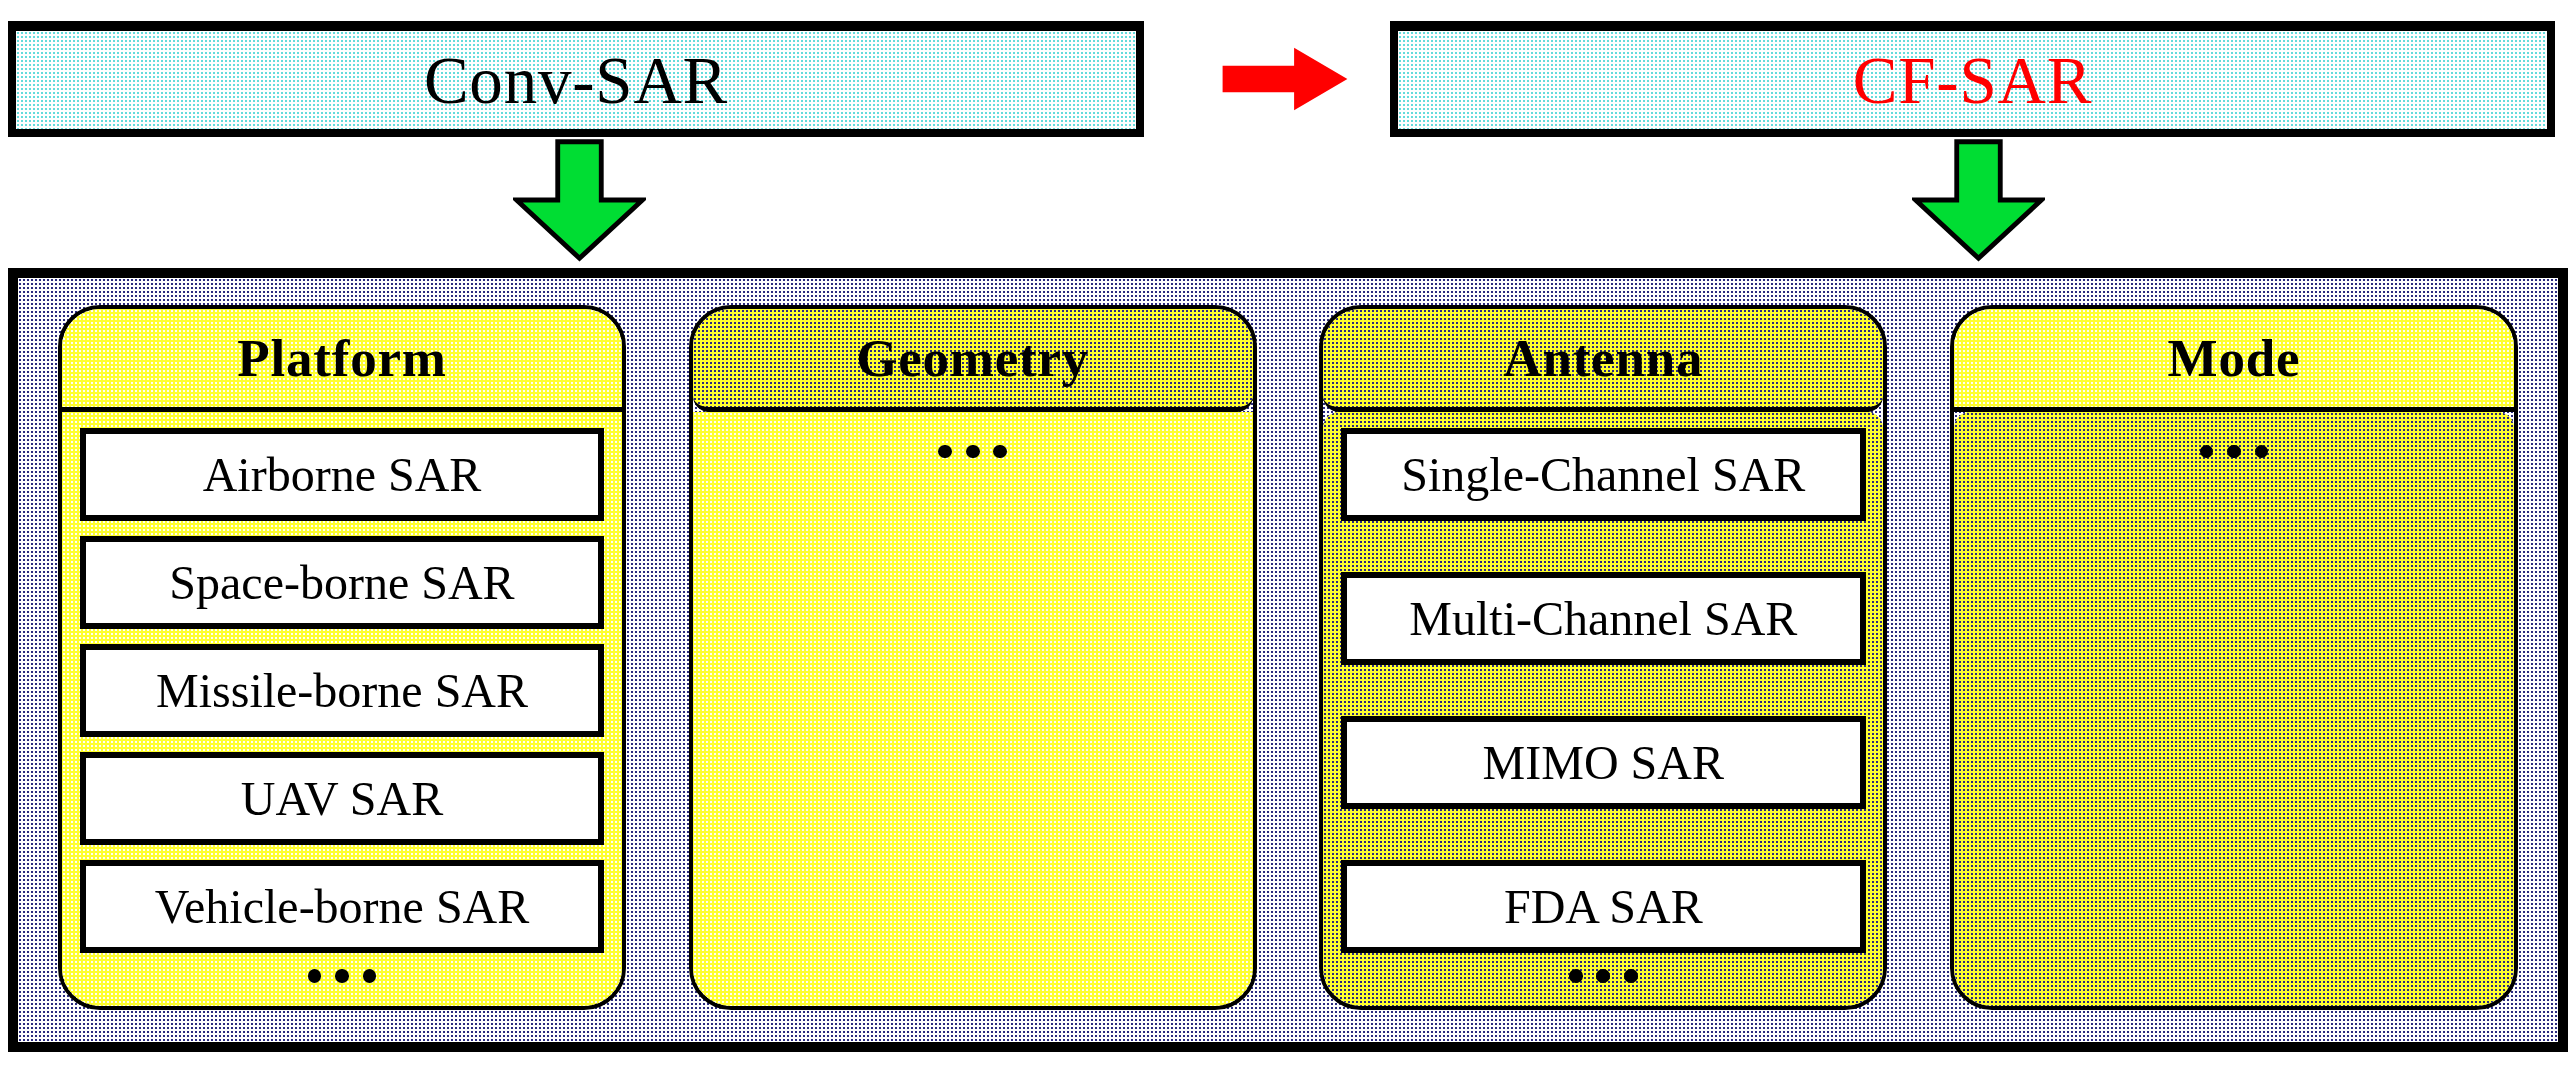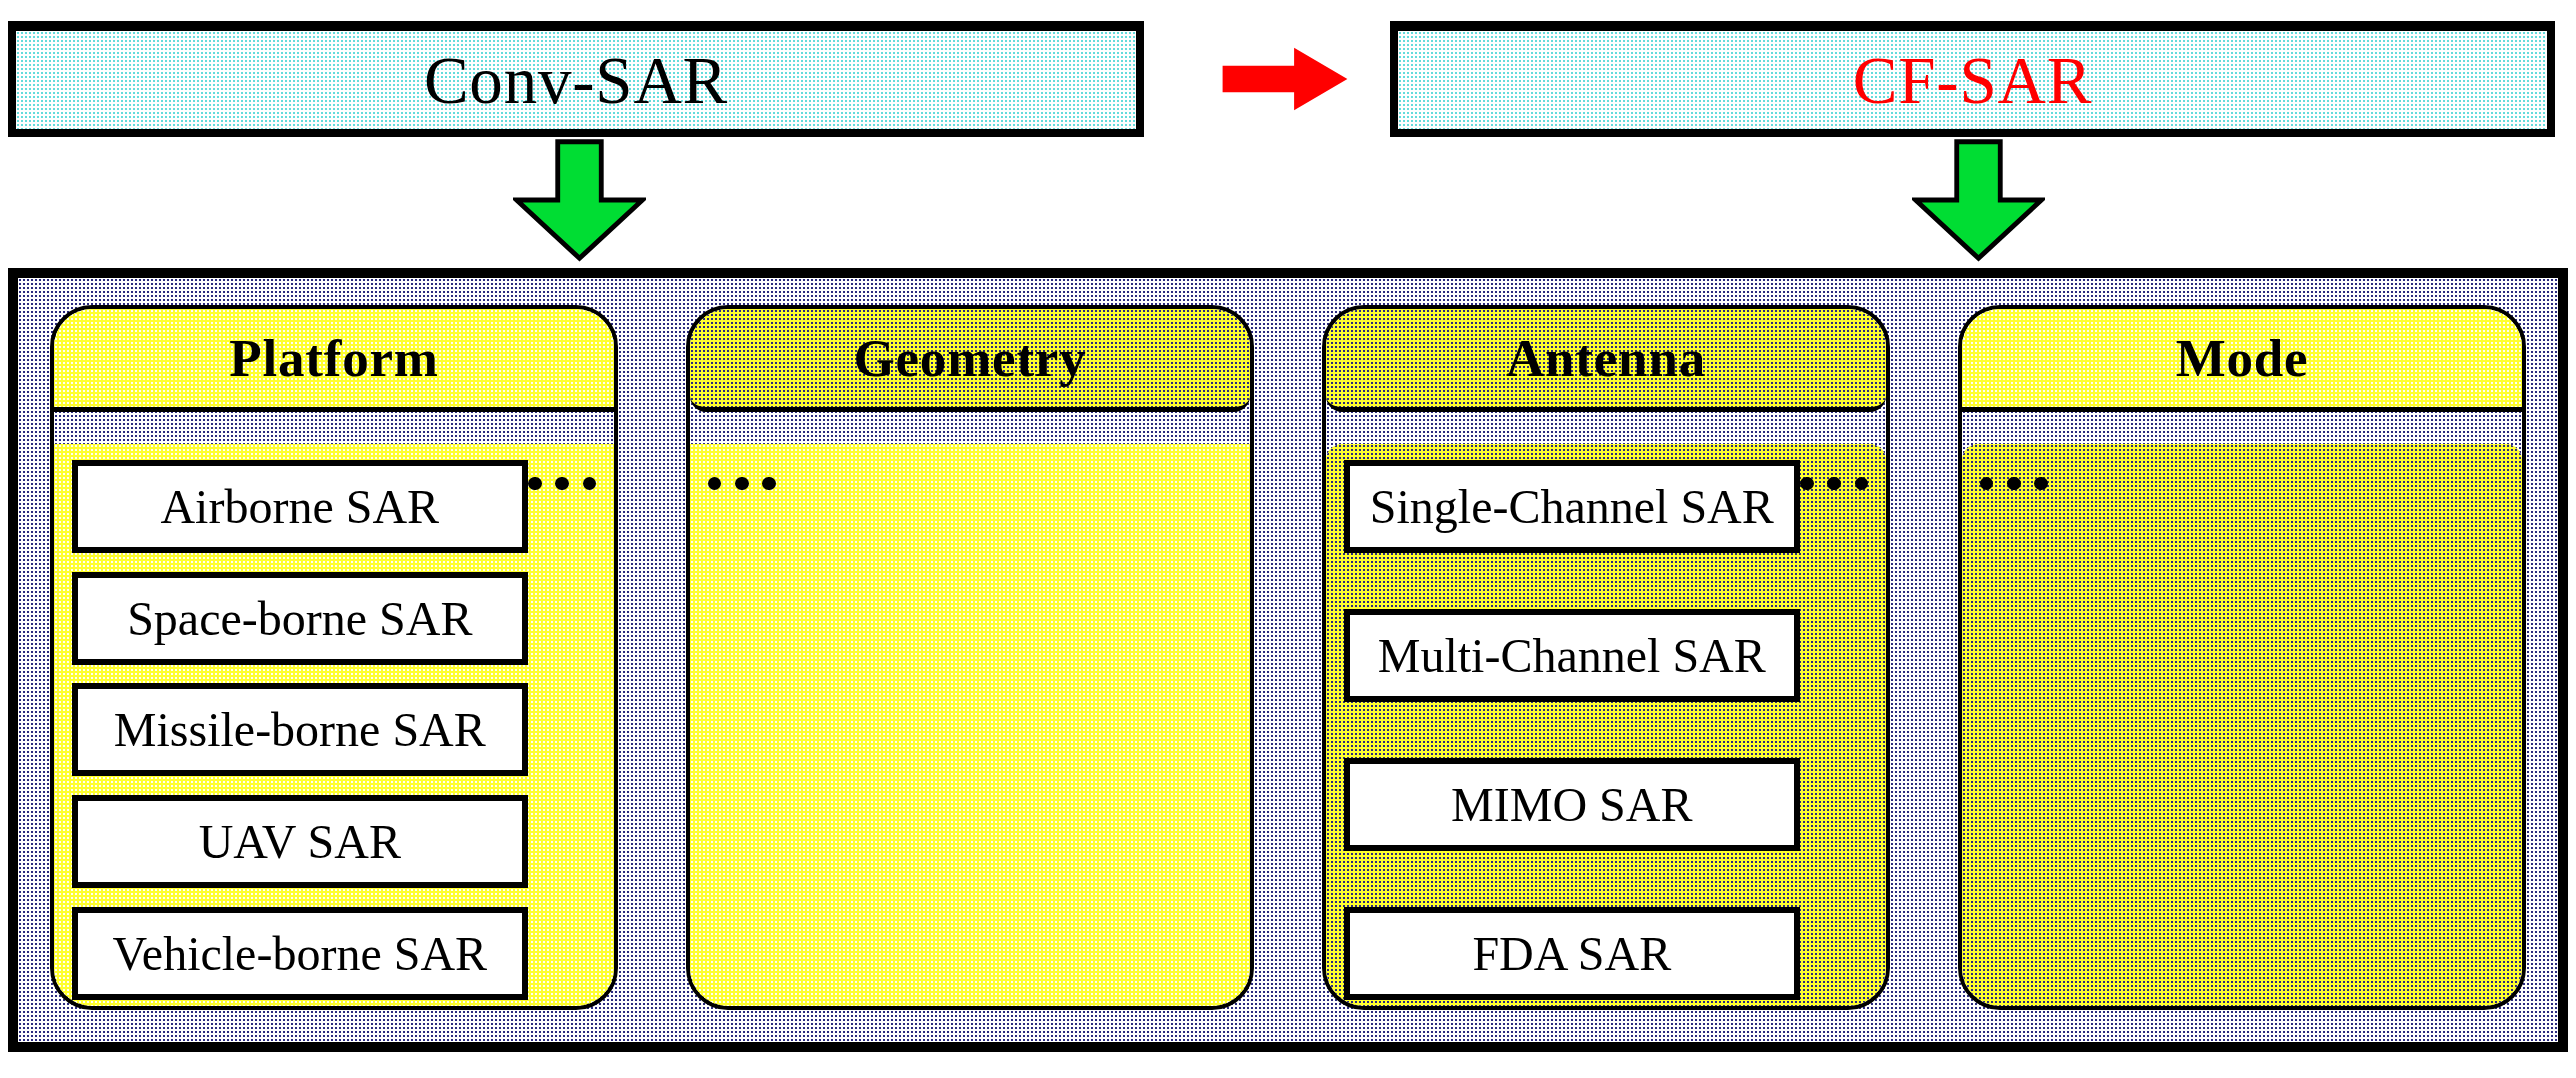--- a/index.html
+++ b/index.html
@@ -46,38 +46,38 @@
   .red-arrow   { position:absolute; left:1220px; top:43px;  width:130px; height:72px; }
   .green-arrow { position:absolute; top:138px; width:133px; height:124px; }
   .green-arrow.ga-left  { left:513px; }
   .green-arrow.ga-right { left:1912px; }
 
   
   .container {
     position:absolute; left:8px; top:268px; width:2560px; height:784px;
     box-sizing:border-box; border:10.4px solid #000;
     display:flex; justify-content:space-between;
-    padding:27px 32px 32px;
+    padding:27px 40px 32px;
   }
 
   
   .column {
     width:568px; box-sizing:border-box;
     border:4.8px solid #000; border-radius:42px;
     display:flex; flex-direction:column; overflow:hidden;
   }
   .col-header {
     height:103px; flex:0 0 auto; box-sizing:border-box;
     border-bottom:5.6px solid #000;
     display:flex; align-items:center; justify-content:center;
   }
   .col-title { font-size:53px; font-weight:bold; letter-spacing:0.8px; }
   .col-body {
-    flex:1 1 auto; display:flex; 
-    padding:16px 17.7px 6.4px; box-sizing:border-box; min-height:0;margin-top:32px;
+    flex:1 1 auto; display:flex; flex-direction:column;
+    padding:16px 17.7px 6.4px; box-sizing:border-box; min-height:0;
   }
   .items {
     flex:1 1 auto; display:flex; flex-direction:column;
     justify-content:space-between; min-height:0;
   }
   .item {
     height:93px; flex:0 0 auto; box-sizing:border-box;
     border:6.4px solid #000; background:#ffffff;
     display:flex; align-items:center; justify-content:center;
     font-size:48px; white-space:nowrap;

